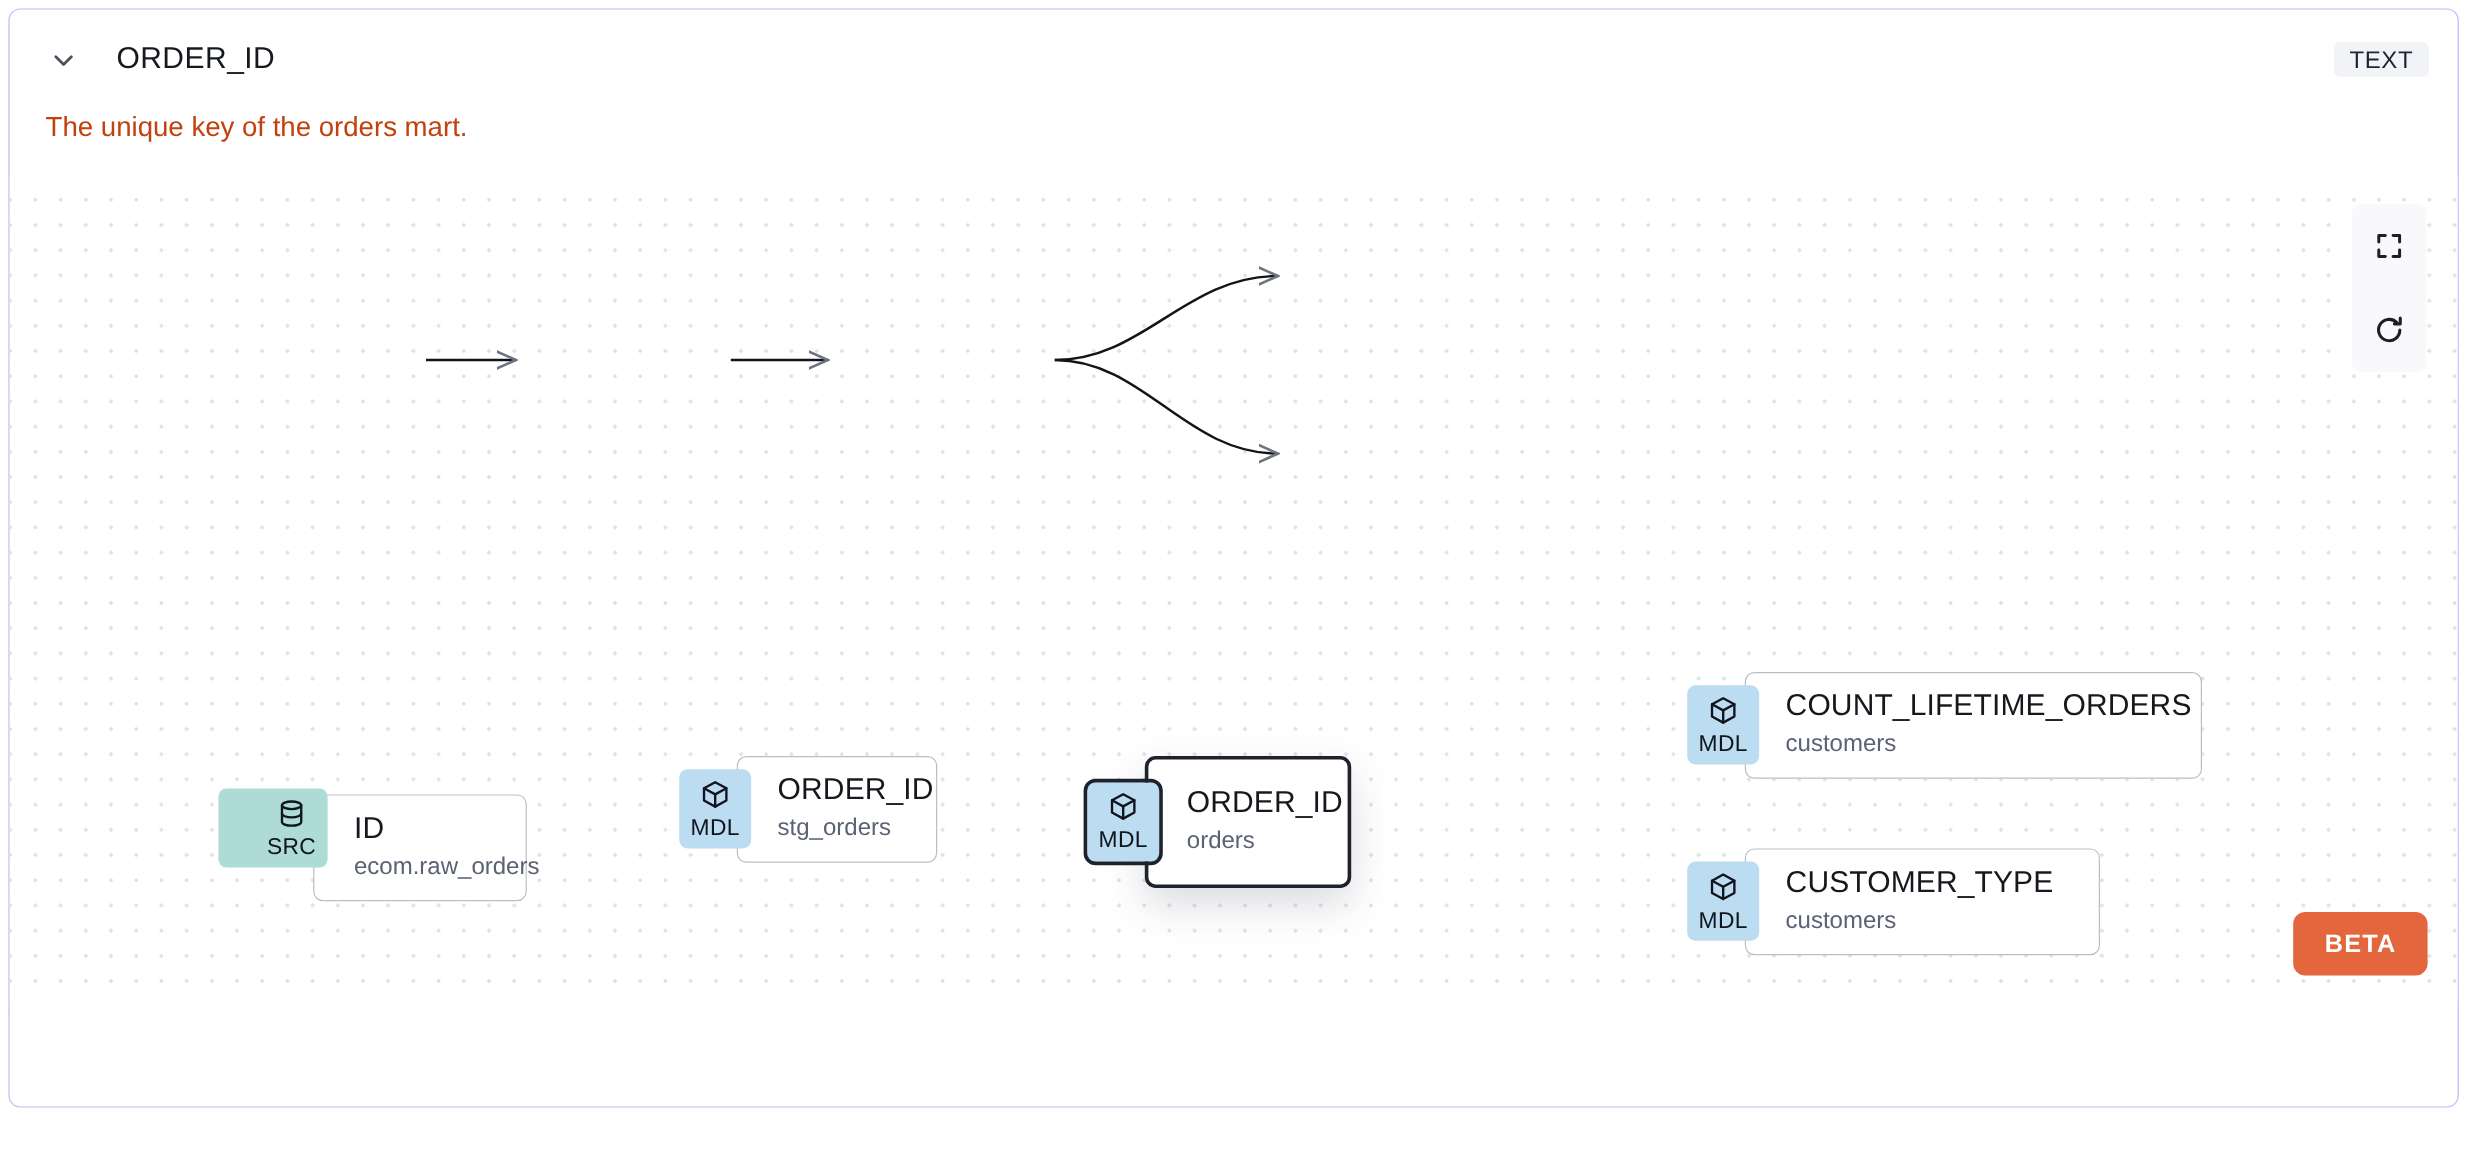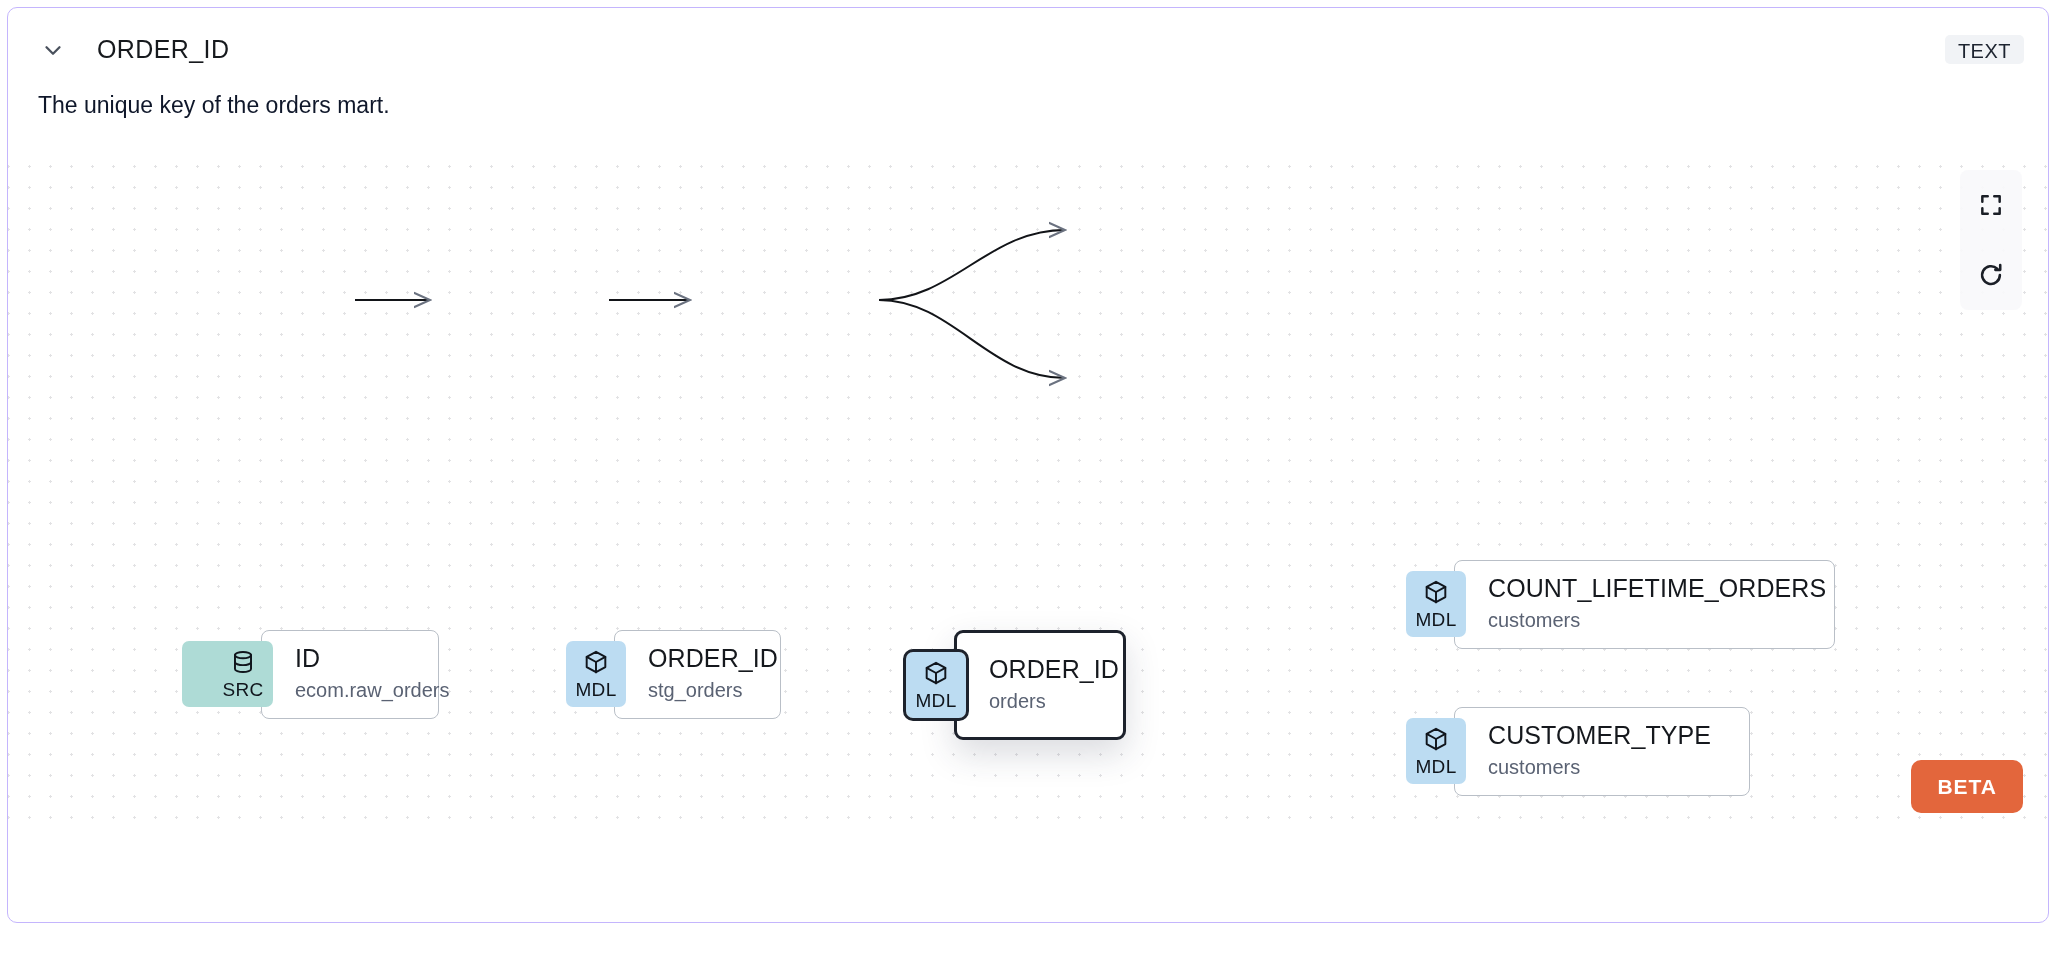--- a/index.html
+++ b/index.html
@@ -65,21 +65,21 @@
     letter-spacing: 0.5px;
     border-radius: 5px;
     padding: 6px 13px 3px 13px;
     line-height: 1;
   }
 
   
   .description {
     padding: 0 30px 27px 30px;
     font-size: 23px;
-    color: #0f172a;
+    color: #c2410c;
     line-height: 1.25;
   }
 
   
   .tests {
     background: #f7f9fb;
     border-top: 1px solid #e8ebef;
     border-bottom: 1px solid #e3e6ea;
     padding: 16px 30px 20px 30px;
   }
@@ -275,21 +275,21 @@
         <div class="node-badge src">
           <span>
             <svg width="26" height="26" viewBox="0 0 24 24" fill="none" stroke="#10151c" stroke-width="1.8" stroke-linecap="round" stroke-linejoin="round">
               <ellipse cx="12" cy="5.6" rx="7.4" ry="2.9"></ellipse>
               <path d="M4.6 5.6 v12.8 c0 1.6 3.3 2.9 7.4 2.9 s7.4 -1.3 7.4 -2.9 V5.6"></path>
               <path d="M4.6 12 c0 1.6 3.3 2.9 7.4 2.9 s7.4 -1.3 7.4 -2.9"></path>
             </svg>
           </span>
           <span class="badge-label">SRC</span>
         </div>
-        <div class="node-body" style="width:178px; height:89px;">
+        <div class="node-body" style="width:178px; height:89px;margin-top:32px;">
           <div class="node-name">ID</div>
           <div class="node-sub">ecom.raw_orders</div>
         </div>
       </div>
 
       <div class="node" style="left:558px; top:483px;">
         <div class="node-badge mdl">
           <span>
             <svg width="26" height="26" viewBox="0 0 24 24" fill="none" stroke="#10151c" stroke-width="1.8" stroke-linecap="round" stroke-linejoin="round">
               <path d="M12 2.6 L20.6 7.3 L12 12 L3.4 7.3 Z"></path>

